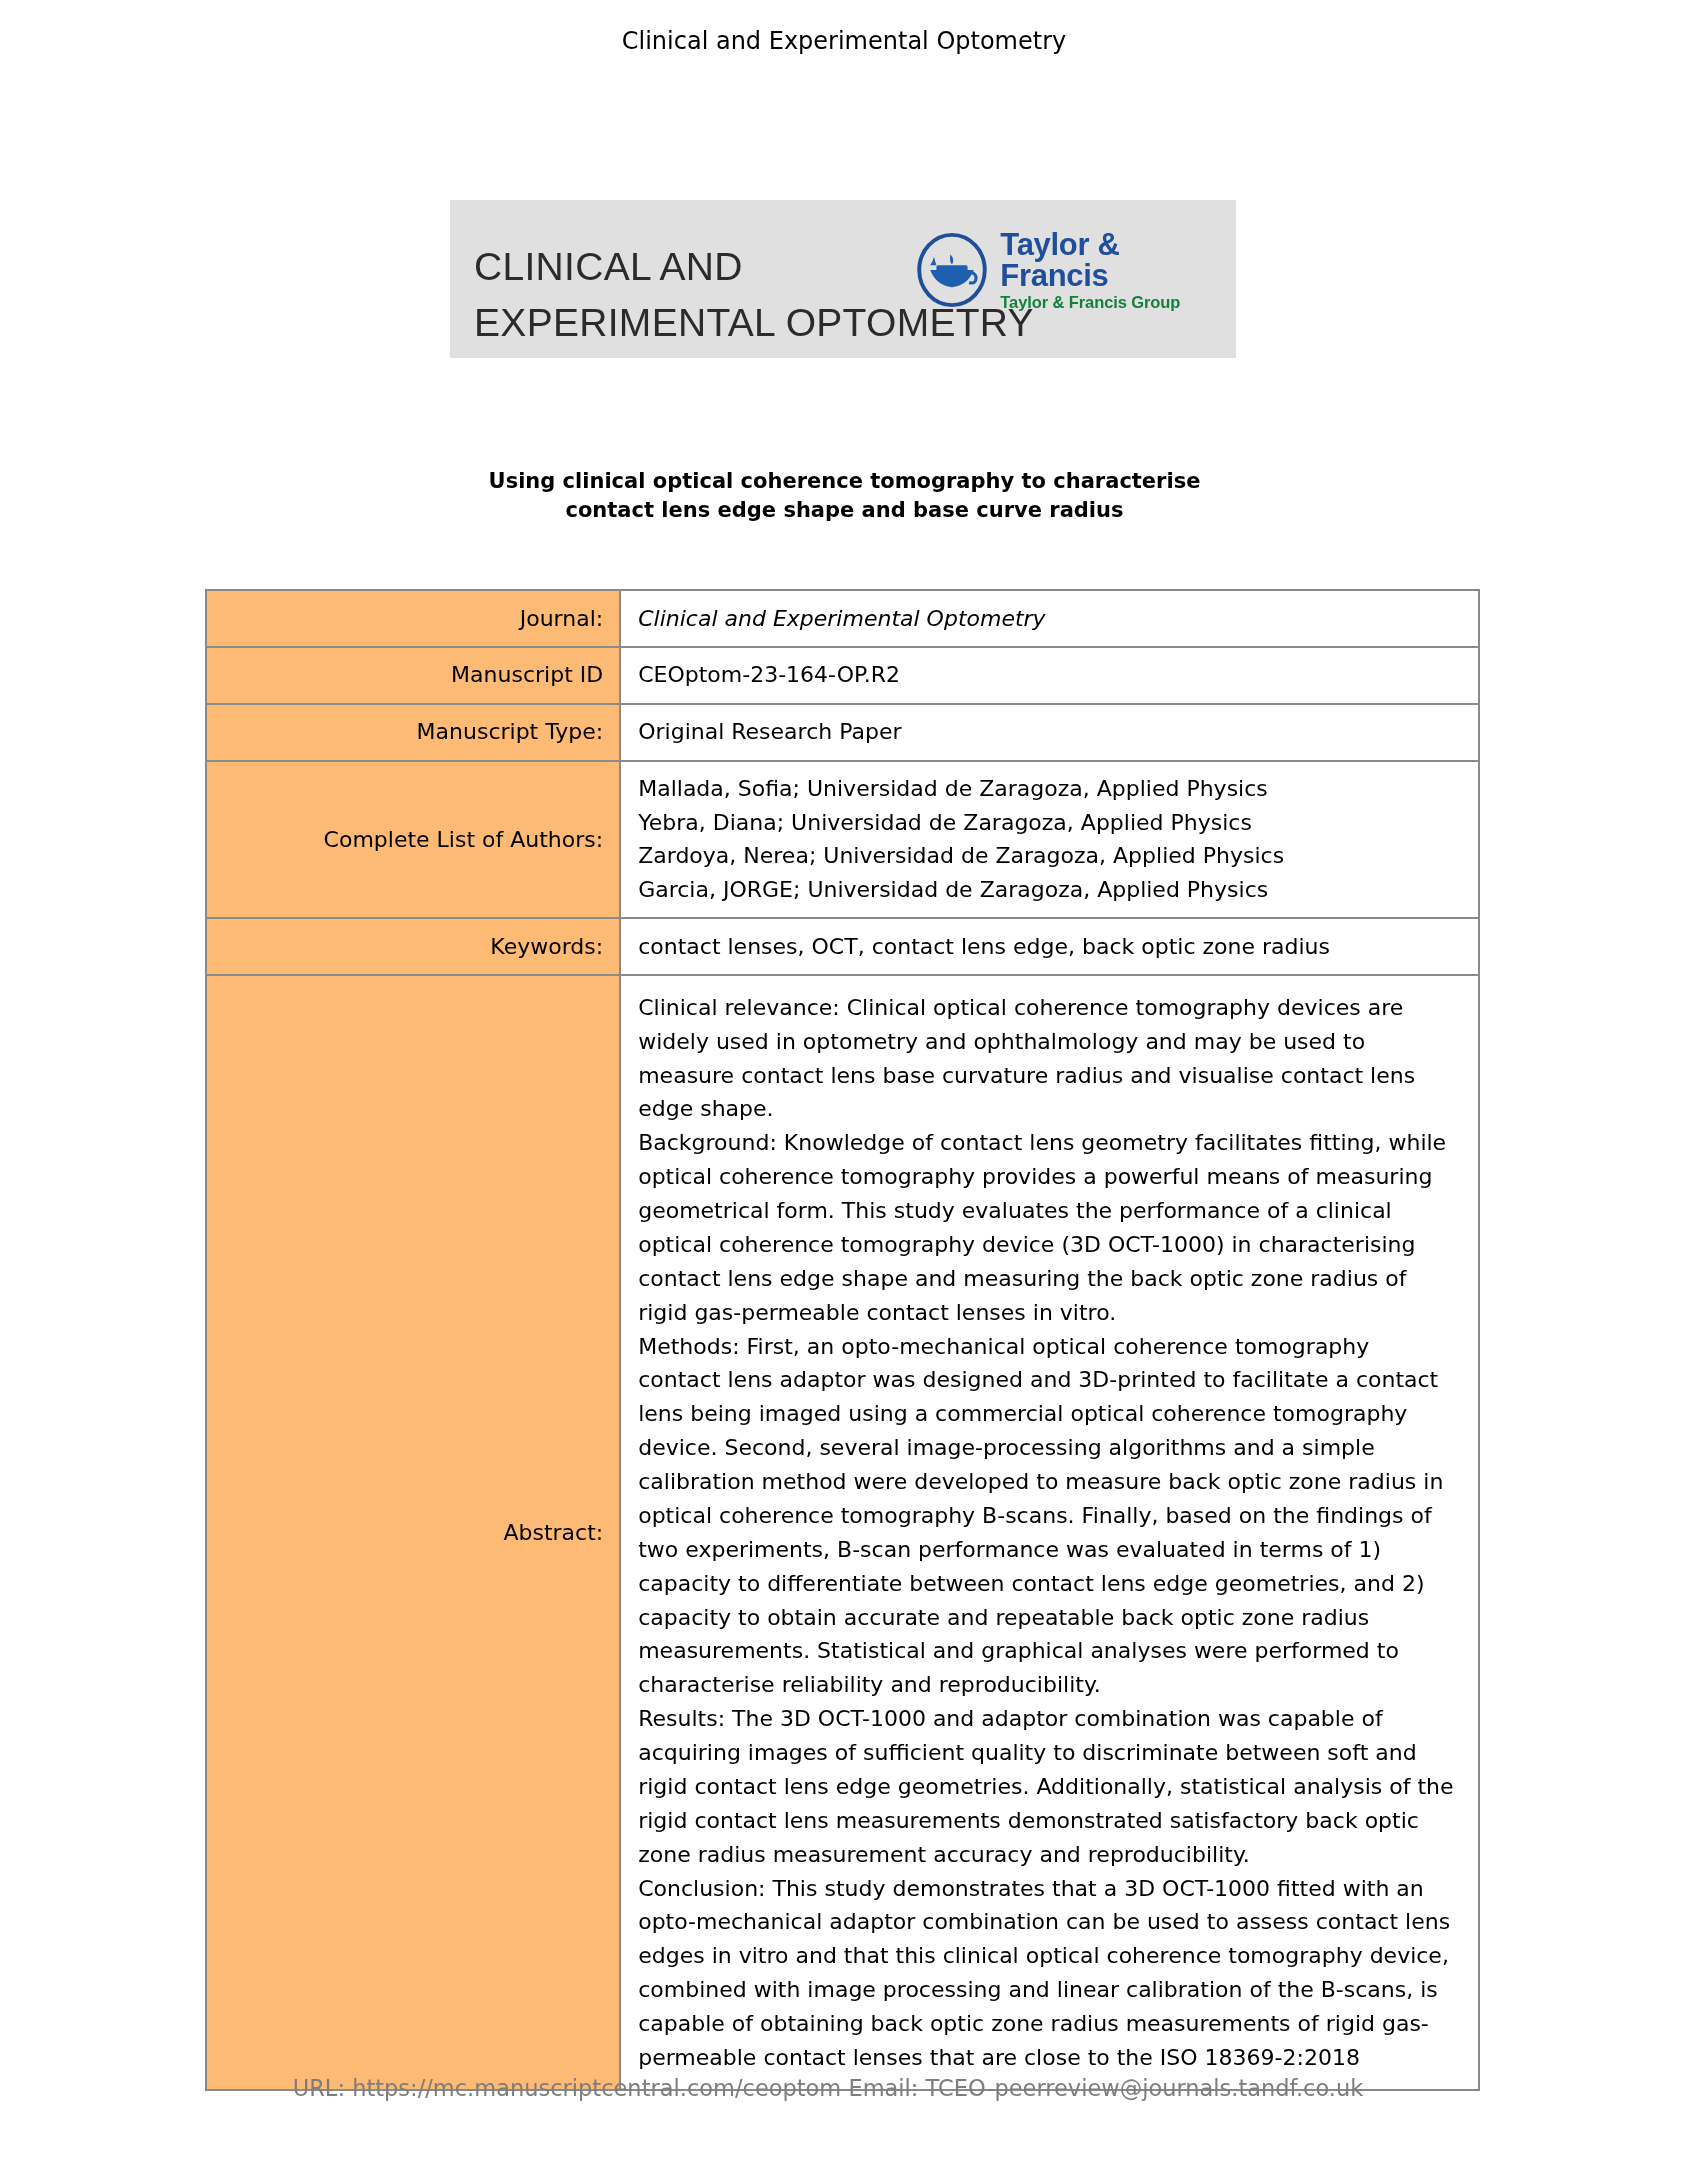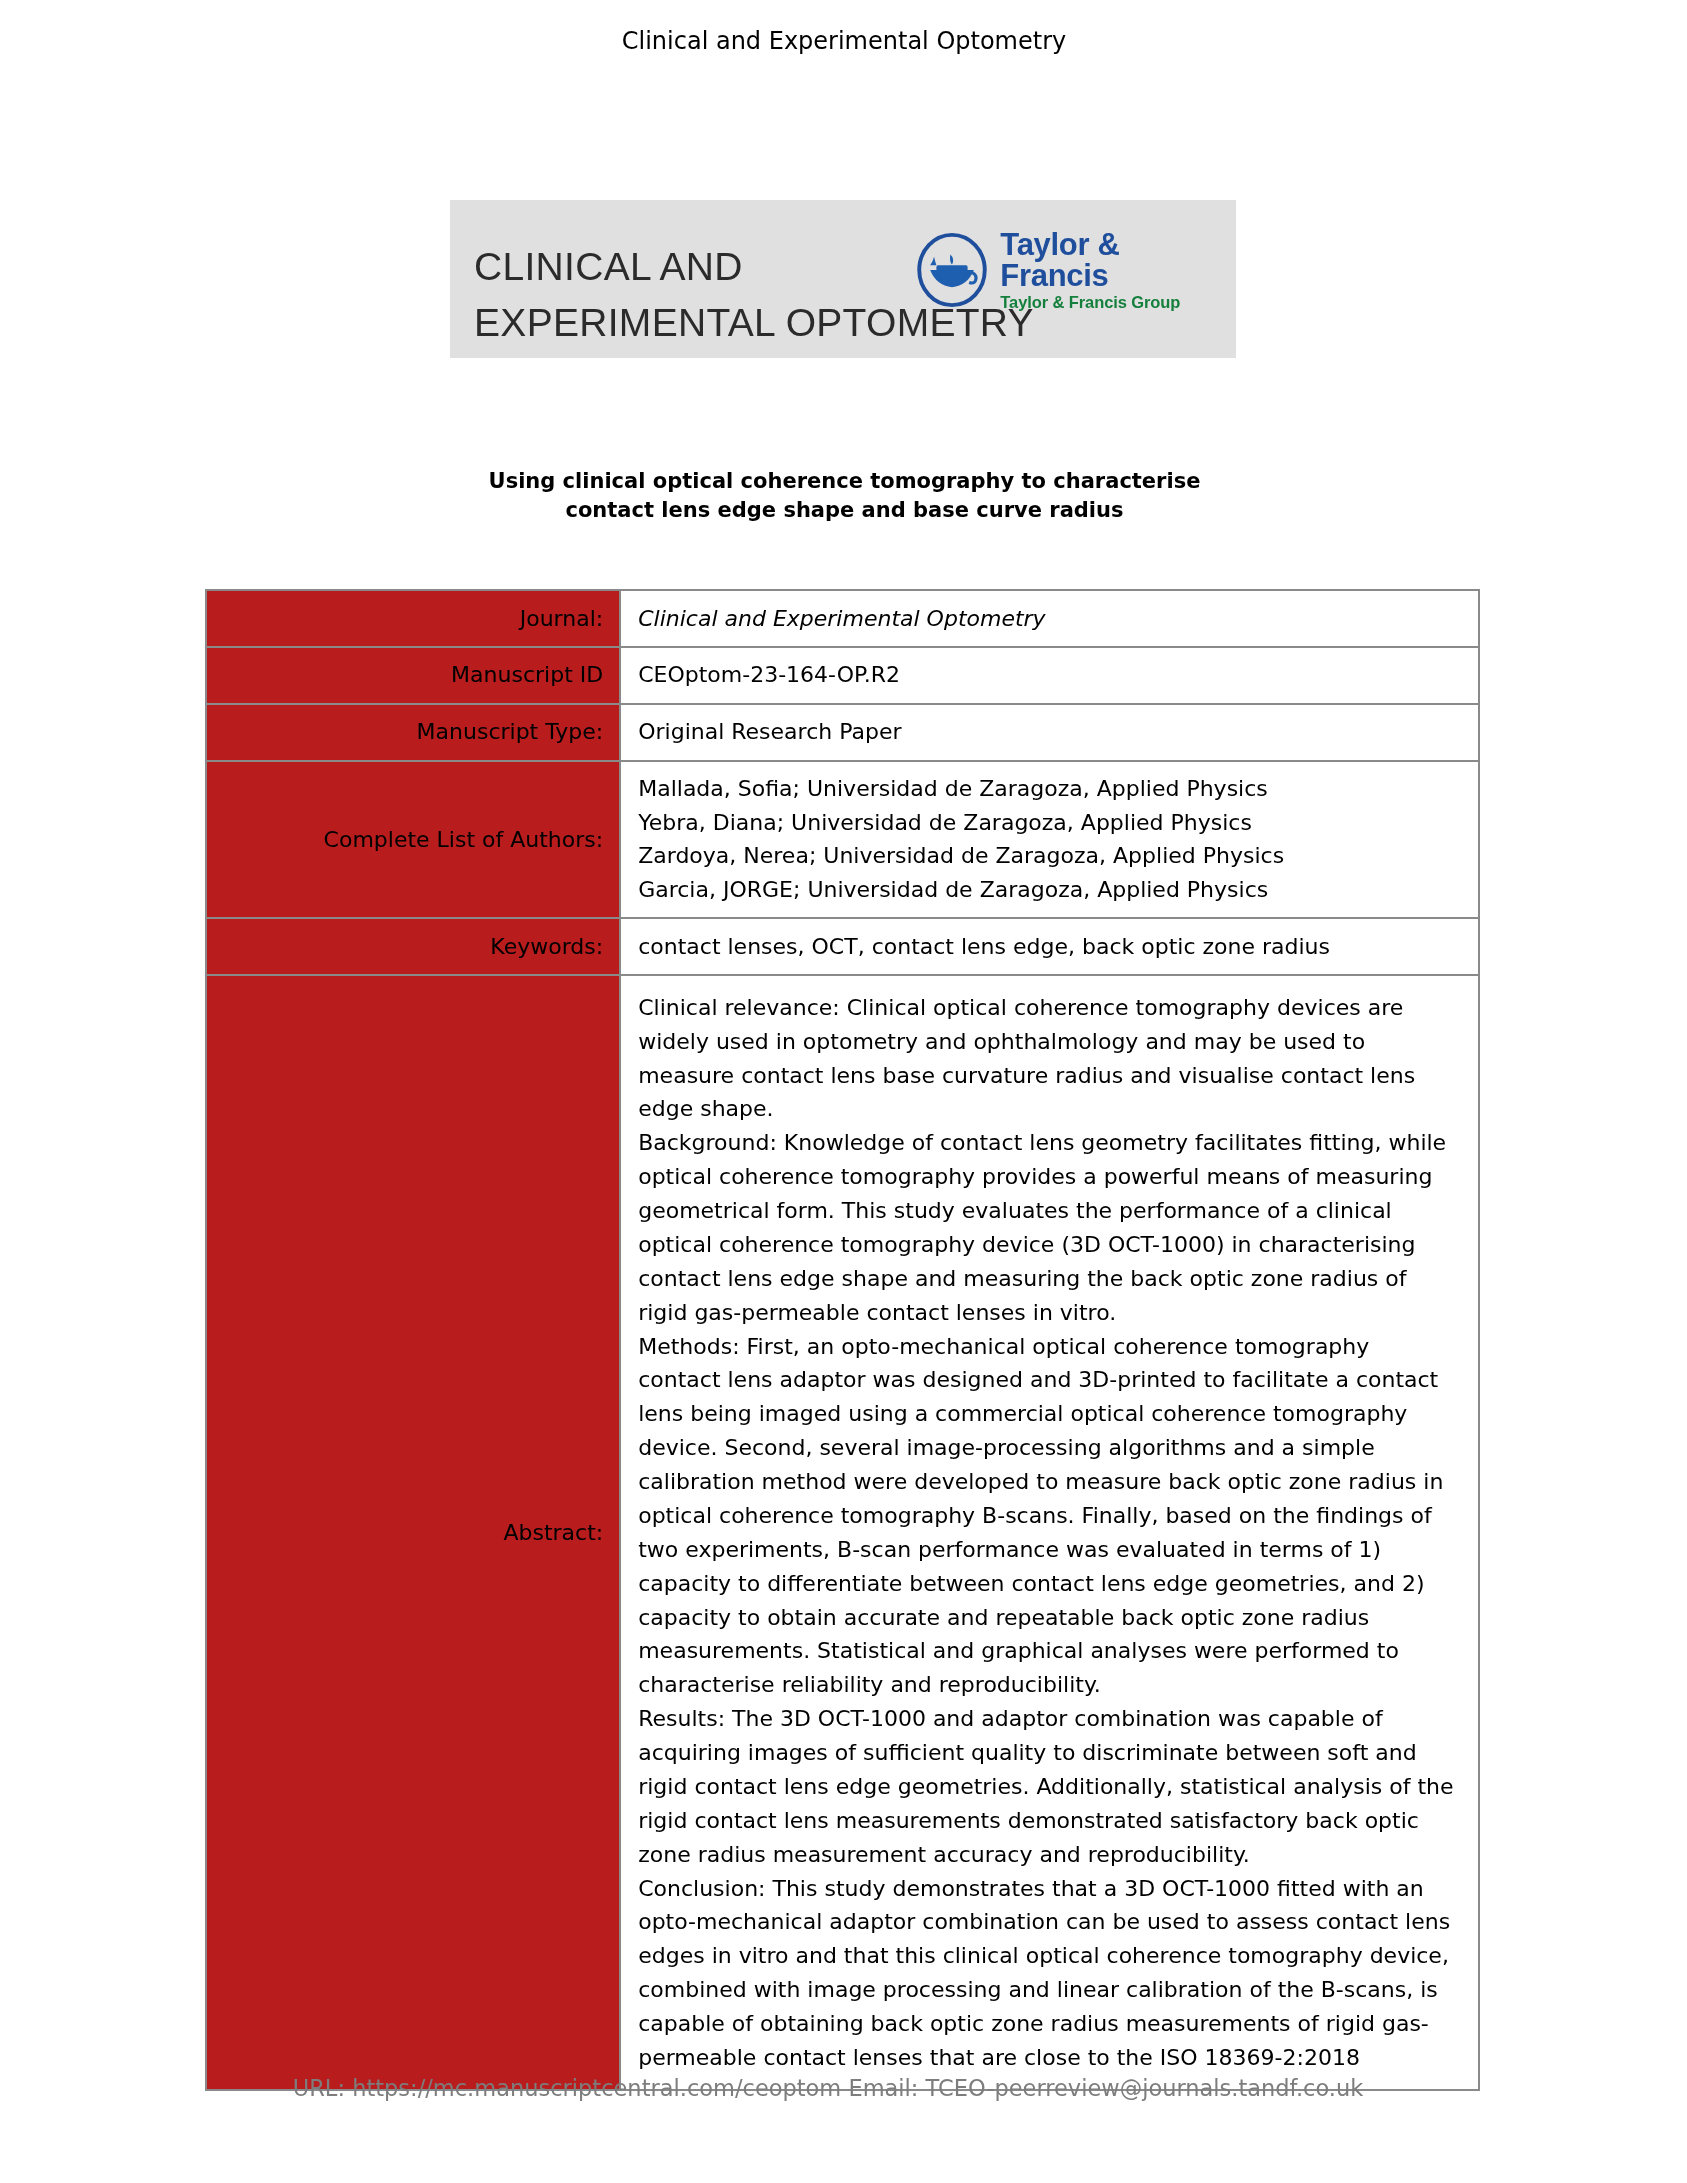--- a/index.html
+++ b/index.html
@@ -107,21 +107,21 @@
   }
   .meta-table td {
     border: 2px solid #8a8a8a;
     vertical-align: middle;
     font-size: 22px;
     line-height: 1.53;
     padding: 10.6px 13.2px;
   }
   .meta-table td.label {
     width: 383px;
-    background: #b91c1c;
+    background: #fdba74;
     text-align: right;
     padding-right: 16px;
   }
   .meta-table td.value {
     background: #ffffff;
     text-align: left;
     padding-left: 17px;
     white-space: pre-line;
   }
   .meta-table td.value.italic {

